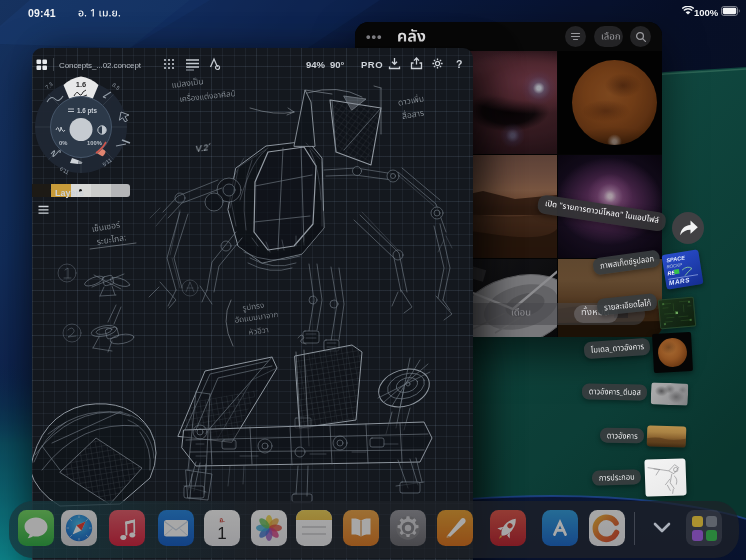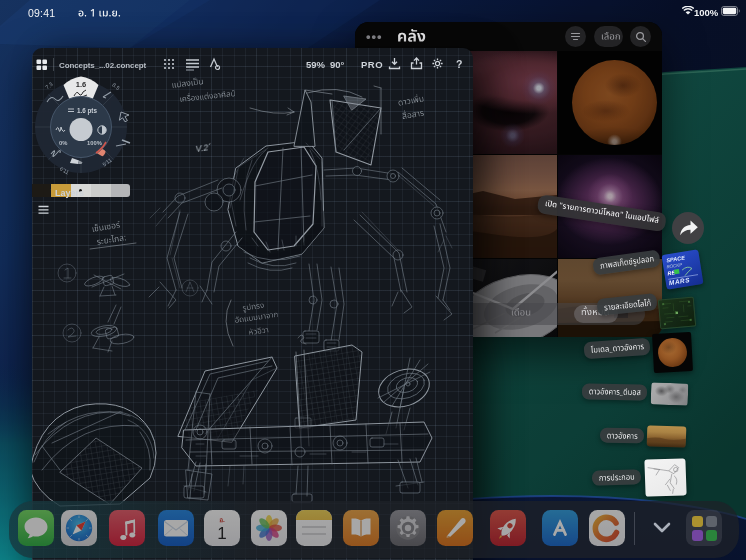--- a/index.html
+++ b/index.html
@@ -35,21 +35,21 @@
 <rect width="746" height="560" fill="url(#wnavy)"></rect>
 <path d="M30,0 L210,0 L130,48 L0,44 L0,26 Z" fill="#26509c" opacity="0.22"></path>
 <path d="M190,0 L380,0 L290,60 L120,56 Z" fill="#122c64" opacity="0.38"></path>
 <path d="M430,330 Q460,150 560,100 Q620,74 680,71 Q716,69 746,67 L746,560 L430,560 Z" fill="url(#wteal)"></path>
 <path d="M560,100 Q620,76 680,73 Q716,71 746,69" fill="none" stroke="#4a8c72" stroke-width="1.6" opacity="0.55"></path>
 <path d="M430,502 Q560,490 660,502 Q716,509 746,519 L746,560 L430,560 Z" fill="url(#botnavy)"></path>
 <path d="M430,502 Q560,490 660,502 Q716,509 746,519" fill="none" stroke="#2a55b8" stroke-width="1.8" opacity="0.65"></path>
 <rect x="0" y="360" width="34" height="200" fill="url(#wtealL)"></rect>
 <rect x="0" y="0" width="746" height="560" fill="#020514" opacity="0.1"></rect>
 </svg>
-<div class="abs" style="left:28px;top:7px;color:#f2f4f6;font-size:10.5px;font-weight:normal;letter-spacing:0.2px">09:41</div>
+<div class="abs" style="left:28px;top:7px;color:#f2f4f6;font-size:10.5px;font-weight:bold;letter-spacing:0.2px">09:41</div>
     <svg style="position:absolute;left:77px;top:8px;width:48px;height:13px;overflow:visible;transform:translate(0,0);transform-origin:0px 0px;opacity:1.0" viewBox="0 0 48 13">
       <path d="M41.9 7.1 41.6 7.6 41.6 8.0 42.1 8.5 42.8 8.5 43.1 8.1 43.1 7.4 42.6 7.0 42.1 7.0ZM32.5 7.1 32.2 7.6 32.2 8.0 32.8 8.5 33.4 8.5 33.8 8.1 33.8 7.4 33.2 7.0 32.8 7.0ZM8.0 7.1 7.8 7.6 7.8 8.0 8.2 8.5 8.9 8.5 9.2 8.1 9.2 7.4 8.8 7.0 8.2 7.0ZM25.9 2.8 25.9 8.4 26.8 8.4 27.0 7.5 27.5 8.1 28.4 8.5 29.2 8.5 30.0 8.2 30.5 7.8 30.8 7.1 30.8 2.8 29.5 2.8 29.5 6.8 29.0 7.4 28.6 7.5 27.9 7.4 27.2 6.8 27.1 6.4 27.1 2.8ZM22.4 2.8 22.4 7.2 22.5 7.9 22.8 8.2 23.4 8.5 24.1 8.5 24.5 8.4 24.5 7.8 24.4 7.5 24.0 7.6 23.6 7.2 23.6 2.8ZM35.8 2.9 35.2 3.4 35.1 3.8 35.1 4.4 35.2 4.8 36.1 5.4 35.8 5.5 35.2 6.0 35.1 6.4 35.1 7.1 35.4 7.8 35.8 8.1 36.8 8.5 38.2 8.5 38.9 8.4 39.4 8.1 39.9 7.5 40.0 7.1 40.0 2.8 38.8 2.8 38.8 7.0 38.2 7.5 37.9 7.6 36.9 7.5 36.4 6.9 36.4 6.2 36.8 5.9 37.0 5.8 37.6 5.8 37.6 5.0 37.0 5.0 36.8 4.9 36.4 4.5 36.4 4.0 36.5 3.8 37.0 3.5 37.6 3.6 37.9 2.9 37.2 2.6 36.5 2.6ZM2.0 2.9 1.8 3.1 1.8 4.0 2.8 3.6 4.2 3.6 5.0 4.2 5.2 5.0 5.2 6.2 5.0 7.0 4.5 7.5 4.2 7.6 3.5 7.6 2.9 7.1 2.8 6.8 2.9 5.9 3.9 5.9 3.9 5.1 1.6 5.1 1.5 6.4 1.6 7.1 1.9 7.6 2.5 8.2 3.2 8.5 4.5 8.5 5.5 8.1 6.1 7.5 6.4 6.9 6.5 6.1 6.5 5.0 6.1 3.8 5.6 3.1 5.2 2.9 4.5 2.6 3.0 2.6ZM15.8 1.0 13.6 2.8 14.2 3.5 14.8 3.0 15.8 2.5 15.6 8.4 16.9 8.4 16.9 1.0Z" fill="#eef1f4" fill-rule="evenodd"></path>
     </svg>
     <div class="abs" style="left:694px;top:7px;color:#f2f4f6;font-size:9.5px;font-weight:bold">100%</div>
 <svg class="abs" style="left:682px;top:6px" width="12" height="10" viewBox="0 0 12 10">
 <path d="M6 8.6 L3.6 6.2 A3.6 3.6 0 0 1 8.4 6.2 Z" fill="#f2f4f6"></path>
 <path d="M1.8 4.4 A6 6 0 0 1 10.2 4.4" stroke="#f2f4f6" stroke-width="1.4" fill="none"></path>
 <path d="M0.2 2.6 A8.4 8.4 0 0 1 11.8 2.6" stroke="#f2f4f6" stroke-width="1.4" fill="none"></path>
 </svg>
 <svg class="abs" style="left:721px;top:6px" width="20" height="10" viewBox="0 0 20 10">
@@ -153,41 +153,41 @@
  box-shadow:0 16px 44px rgba(0,0,0,0.6), 16px 8px 36px rgba(0,0,0,0.45)">
 </div>
 
 <svg class="abs" style="left:36px;top:59px" width="12" height="12" viewBox="0 0 12 12">
  <rect x="0.5" y="0.5" width="4.6" height="4.6" rx="1" fill="#e8ebee"></rect>
  <rect x="6.4" y="0.5" width="4.6" height="4.6" rx="1" fill="#e8ebee"></rect>
  <rect x="0.5" y="6.4" width="4.6" height="4.6" rx="1" fill="#e8ebee"></rect>
  <rect x="6.4" y="6.4" width="4.6" height="4.6" rx="1" fill="#e8ebee"></rect>
 </svg>
 <div class="abs" style="left:53px;top:58px;width:1px;height:13px;background:rgba(200,210,220,0.25)"></div>
-<div class="abs" style="left:59px;top:61px;color:#b7bdc4;font-size:8px;font-weight:bold;letter-spacing:-0.1px">Concepts_...02.concept</div>
+<div class="abs" style="left:59px;top:61px;color:#b7bdc4;font-size:8px;font-weight:normal;letter-spacing:-0.1px">Concepts_...02.concept</div>
 <svg class="abs" style="left:163px;top:58px" width="12" height="12" viewBox="0 0 12 12" fill="#c3c9d0">
  <circle cx="2" cy="2" r="1.1"></circle>
       <circle cx="6" cy="2" r="1.1"></circle>
       <circle cx="10" cy="2" r="1.1"></circle>
  <circle cx="2" cy="6" r="1.1"></circle>
       <circle cx="6" cy="6" r="1.1"></circle>
       <circle cx="10" cy="6" r="1.1"></circle>
  <circle cx="2" cy="10" r="1.1"></circle>
       <circle cx="6" cy="10" r="1.1"></circle>
       <circle cx="10" cy="10" r="1.1"></circle>
 </svg>
 <svg class="abs" style="left:185px;top:57px" width="15" height="14" viewBox="0 0 15 14">
  <path d="M1 3 H14 M1 6.5 H14 M1 10 H14" stroke="#c3c9d0" stroke-width="1.7"></path>
  <path d="M1 13 H9" stroke="#7a828c" stroke-width="1.3"></path>
 </svg>
 <svg class="abs" style="left:207px;top:57px" width="14" height="14" viewBox="0 0 14 14">
  <path d="M3.5 10 L7 2 L10.5 10" fill="none" stroke="#c3c9d0" stroke-width="1.3"></path>
  <circle cx="10.5" cy="10.5" r="2" fill="none" stroke="#c3c9d0" stroke-width="1.2"></circle>
 </svg>
-<div class="abs" style="left:306px;top:59px;color:#ced3d9;font-size:9.5px;font-weight:bold">59%</div>
+<div class="abs" style="left:306px;top:59px;color:#ced3d9;font-size:9.5px;font-weight:bold">94%</div>
 <div class="abs" style="left:330px;top:59px;color:#ced3d9;font-size:9.5px;font-weight:bold">90°</div>
 <div class="abs" style="left:361px;top:59px;color:#ced3d9;font-size:9.5px;font-weight:bold;letter-spacing:0.5px">PRO</div>
 <svg class="abs" style="left:388px;top:57px" width="13" height="13" viewBox="0 0 13 13" stroke="#ced3d9" fill="none" stroke-width="1.3">
  <path d="M6.5 1 V7 M4 4.7 L6.5 7.3 L9 4.7"></path>
       <path d="M1.5 9.5 V11.5 H11.5 V9.5"></path>
 </svg>
 <svg class="abs" style="left:410px;top:57px" width="13" height="13" viewBox="0 0 13 13" stroke="#ced3d9" fill="none" stroke-width="1.3">
  <path d="M6.5 7.5 V1.2 M4 3.6 L6.5 1 L9 3.6"></path>
       <path d="M3.5 6 H1.5 V11.5 H11.5 V6 H9.5"></path>
 </svg>

